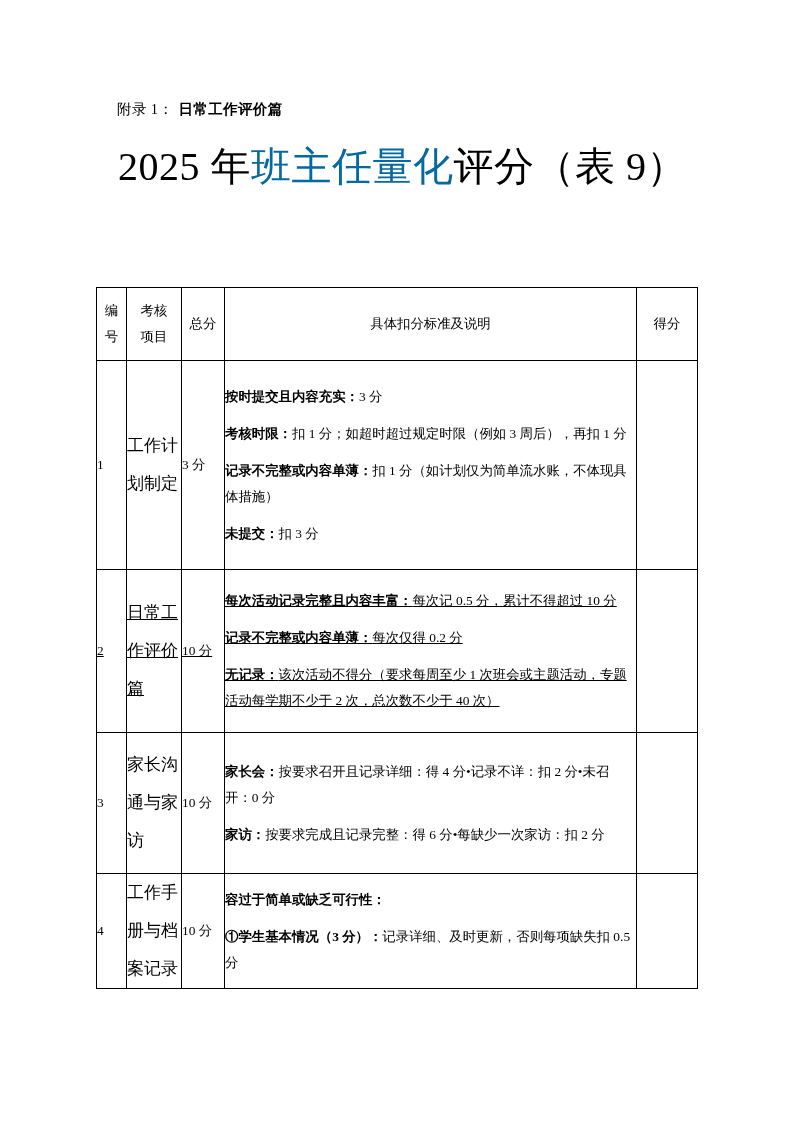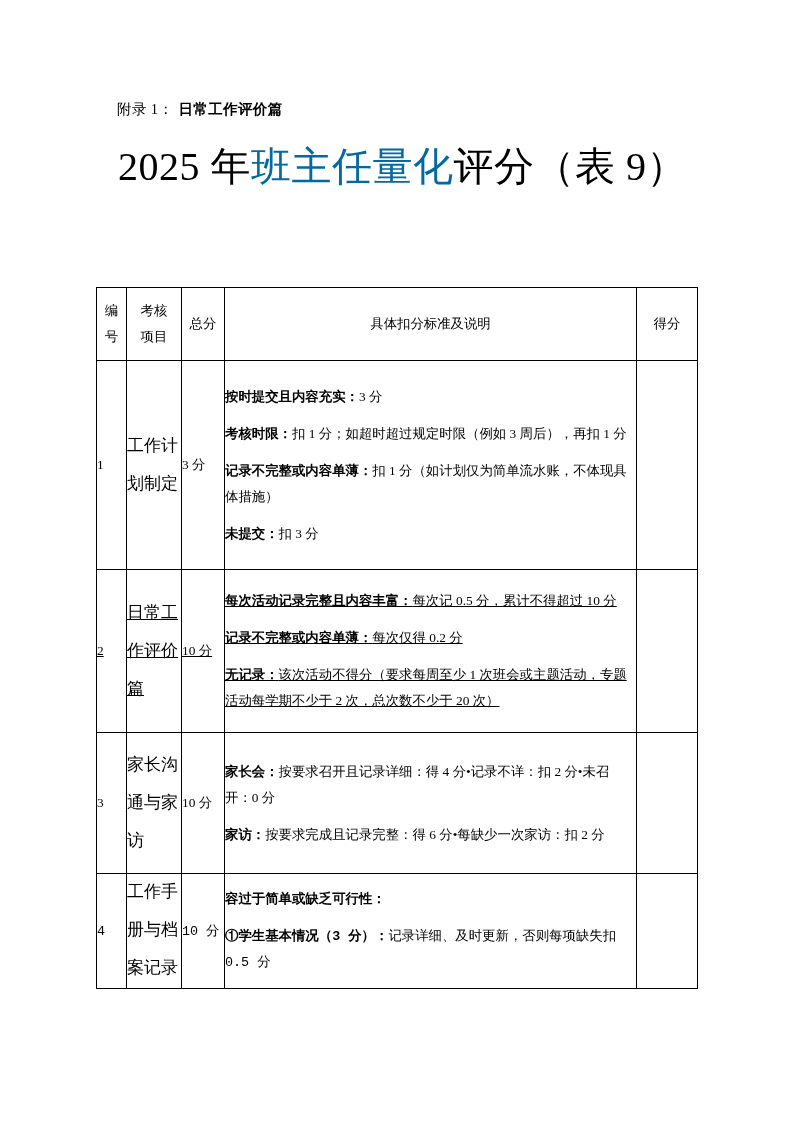--- a/index.html
+++ b/index.html
@@ -146,21 +146,21 @@
     font-weight: bold;
   }
   .rule .txt {
     font-weight: normal;
   }
 
   
   tr.r1 > td { height: 208px; }
   tr.r2 > td { height: 162px; text-decoration: underline; }
   tr.r3 > td { height: 140px; }
-  tr.r4 > td { height: 103px; font-family: Liberation Mono, monospace; }
+  tr.r4 > td { height: 103px; }
 </style>
 </head>
 <body>
 
 <div class="page">
 
   <div class="appendix-line">
     <span class="appendix-prefix">附录 1：</span><span class="appendix-name">日常工作评价篇</span>
   </div>
 
@@ -207,21 +207,21 @@
         <td class="td-score"></td>
       </tr>
 
       <tr class="r2">
         <td class="td-no">2</td>
         <td class="td-item">日常工作评价篇</td>
         <td class="td-total">10 分</td>
         <td class="td-desc">
           <p class="rule"><b>每次活动记录完整且内容丰富：</b><span class="txt">每次记 0.5 分，累计不得超过 10 分</span></p>
           <p class="rule"><b>记录不完整或内容单薄：</b><span class="txt">每次仅得 0.2 分</span></p>
-          <p class="rule"><b>无记录：</b><span class="txt">该次活动不得分（要求每周至少 1 次班会或主题活动，专题活动每学期不少于 2 次，总次数不少于 20 次）</span></p>
+          <p class="rule"><b>无记录：</b><span class="txt">该次活动不得分（要求每周至少 1 次班会或主题活动，专题活动每学期不少于 2 次，总次数不少于 40 次）</span></p>
         </td>
         <td class="td-score"></td>
       </tr>
 
       <tr class="r3">
         <td class="td-no">3</td>
         <td class="td-item">家长沟通与家访</td>
         <td class="td-total">10 分</td>
         <td class="td-desc">
           <p class="rule"><b>家长会：</b><span class="txt">按要求召开且记录详细：得 4 分•记录不详：扣 2 分•未召开：0 分</span></p>

